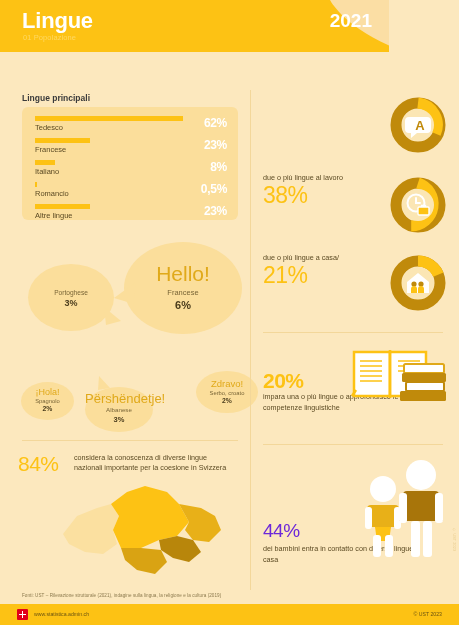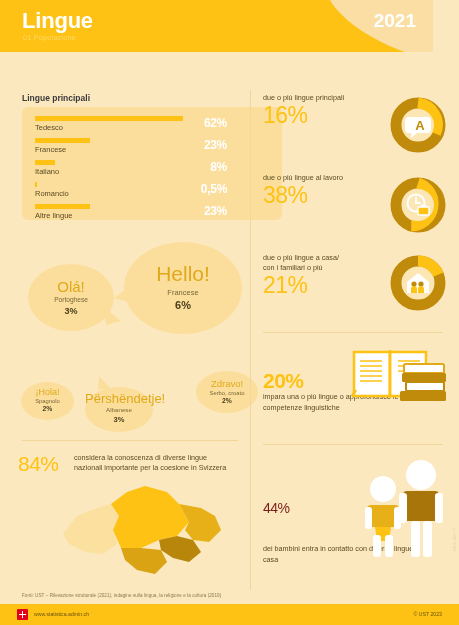--- a/index.html
+++ b/index.html
@@ -6,21 +6,21 @@
   body {
     width: 459px; height: 625px;
     font-family: "Liberation Sans", sans-serif;
     background: #FCE8BE;
     overflow: hidden;
     position: relative;
   }
   .page { position: relative; width: 459px; height: 625px; background: #FCE8BE; }
 
   
-  .header { position: absolute; left: 0; top: 0; width: 433px; height: 52px; overflow: hidden; }
+  .header { position: absolute; left: 0; top: 0; width: 389px; height: 52px; overflow: hidden; }
   .header-bg { position: absolute; left: 0; top: 0; width: 459px; height: 52px; }
   .header-title {
     position: absolute; left: 22px; top: 8px;
     font-size: 22px; font-weight: bold; color: #ffffff; letter-spacing: -0.2px;
   }
   .header-sub {
     position: absolute; left: 23px; top: 33px;
     font-size: 7.5px; color: #FFD861; letter-spacing: 0.1px;
   }
   .header-year {
@@ -28,21 +28,21 @@
     font-size: 19px; font-weight: bold; color: #ffffff;
   }
 
   
   .bars-title {
     position: absolute; left: 22px; top: 93px;
     font-size: 8.5px; font-weight: bold; color: #3b3b3b; text-align: center;
   }
   .bars-card {
     position: absolute; left: 22px; top: 107px;
-    width: 260px; height: 113px;
+    width: 216px; height: 113px;
     background: #FBDE9B; border-radius: 6px;
   }
   .bar-row { position: absolute; left: 13px; width: 192px; height: 22px; }
   .bar-track { position: absolute; left: 0; top: 0; height: 5px; width: 148px; }
   .bar-fill { position: absolute; left: 0; top: 0; height: 5px; background: #FDC214; border-radius: 0; }
   .bar-label { position: absolute; left: 0; top: 7px; font-size: 7.5px; color: #5b4a23; }
   .bar-value {
     position: absolute; right: 0; top: 0px;
     font-size: 12px; font-weight: bold; color: #ffffff; letter-spacing: -0.3px;
   }
@@ -85,22 +85,22 @@
   .books-pct {
     position: absolute; left: 263px; top: 369px;
     font-size: 21px; color: #FDC214; font-weight: 700; letter-spacing: -0.5px;
   }
   .books-text {
     position: absolute; left: 263px; top: 392px; width: 145px;
     font-size: 7.2px; color: #5b4a23; line-height: 1.5;
   }
   
   .kids-pct {
-    position: absolute; left: 263px; top: 500px;
-    font-size: 14px; color: #7f1d1d; font-weight: 300; letter-spacing: -0.5px;
+    position: absolute; left: 263px; top: 520px;
+    font-size: 19px; color: #6d28d9; font-weight: 300; letter-spacing: -0.5px;
   }
   .kids-text {
     position: absolute; left: 263px; top: 544px; width: 160px;
     font-size: 7.2px; color: #5b4a23; line-height: 1.5;
   }
   .vert-credit {
     position: absolute; right: 3px; top: 528px;
     font-size: 3.6px; color: #E6C98A;
     writing-mode: vertical-rl;
     letter-spacing: 0.2px;
@@ -193,21 +193,20 @@
       <div class="langname" style="font-size:7.5px;margin-top:3px;">Francese</div>
       <div class="langpct" style="font-size:11px;margin-top:2px;">6%</div>
     </div>
   </div>
 
   <div class="bubble" style="left:28px; top:264px; width:86px; height:67px;">
     <svg style="position:absolute;right:-8px;bottom:4px;" width="18" height="20" viewBox="0 0 18 20">
       <path d="M0,0 L17,14 L2,18 Z" fill="#FBDE9B"></path>
     </svg>
     <div class="bub-inner">
-      <div class="greet" style="font-size:15px;">Olá!</div>
       <div class="langname" style="font-size:6.6px;margin-top:2px;">Portoghese</div>
       <div class="langpct" style="font-size:9px;margin-top:2px;">3%</div>
     </div>
   </div>
 
   <div class="bubble" style="left:85px; top:363px; width:68px; height:45px;margin-top:24px;">
     <svg style="position:absolute;left:10px;top:-11px;" width="16" height="14" viewBox="0 0 16 14">
       <path d="M3,14 L4,0 L15,12 Z" fill="#FBDE9B"></path>
     </svg>
     <div class="bub-inner" style="top:46%;">
@@ -228,24 +227,20 @@
   <div class="bubble" style="left:196px; top:371px; width:62px; height:42px;">
     <div class="bub-inner">
       <div class="greet" style="font-size:9.5px;">Zdravo!</div>
       <div class="langname" style="font-size:5.8px;margin-top:1px;">Serbo, croato</div>
       <div class="langpct" style="font-size:6.8px;margin-top:0px;">2%</div>
     </div>
   </div>
 
   <div class="vdivider" style="left:250px; top:90px; height:500px;"></div>
 
-  <div class="stat" style="top:93px;">
-    <div class="stat-label">due o più lingue principali</div>
-    <div class="stat-pct">16%</div>
-  </div>
   <svg class="donut" style="left:390px; top:97px;" width="56" height="56" viewBox="0 0 56 56">
     <circle cx="28" cy="28" r="22" fill="none" stroke="#C08A0B" stroke-width="11"></circle>
     <path d="M28 6 A22 22 0 0 1 45.5 36.6" fill="none" stroke="#FDC214" stroke-width="11"></path>
     <circle cx="28" cy="28" r="16" fill="#FBE6B4"></circle>
     <g>
       <path d="M19,20 h18 a4,4 0 0 1 4,4 v8 a4,4 0 0 1 -4,4 h-10 l-6,5 v-5 h-2 a4,4 0 0 1 -4,-4 v-8 a4,4 0 0 1 4,-4 z" fill="#ffffff"></path>
       <text x="30" y="33" font-family="Liberation Sans, sans-serif" font-size="13" font-weight="bold" fill="#C08A0B" text-anchor="middle">A</text>
     </g>
   </svg>
 
@@ -260,21 +255,20 @@
     <g>
       <circle cx="26" cy="26" r="8.5" fill="none" stroke="#ffffff" stroke-width="2"></circle>
       <path d="M26,21 v5 h4" fill="none" stroke="#ffffff" stroke-width="2" stroke-linecap="round"></path>
       <rect x="28" y="30" width="11" height="8" rx="1" fill="#FDC214" stroke="#ffffff" stroke-width="1.4"></rect>
       <path d="M31.5,30 v-1.6 h4 v1.6" fill="none" stroke="#ffffff" stroke-width="1.4"></path>
     </g>
   </svg>
 
   <div class="stat" style="top:253px;">
     <div class="stat-label">due o più lingue a casa/</div>
-    <div class="stat-label">con i familiari o più</div>
     <div class="stat-pct">21%</div>
   </div>
   <svg class="donut" style="left:390px; top:255px;" width="56" height="56" viewBox="0 0 56 56">
     <circle cx="28" cy="28" r="22" fill="none" stroke="#C08A0B" stroke-width="11"></circle>
     <path d="M28 6 A22 22 0 0 1 48.3 19.6" fill="none" stroke="#FDC214" stroke-width="11"></path>
     <circle cx="28" cy="28" r="16" fill="#FBE6B4"></circle>
     <g>
       <path d="M28,18 L39,27 v11 h-22 v-11 Z" fill="#ffffff"></path>
       <circle cx="24" cy="29" r="2.6" fill="#C08A0B"></circle>
       <circle cx="31" cy="29" r="2.6" fill="#C08A0B"></circle>

